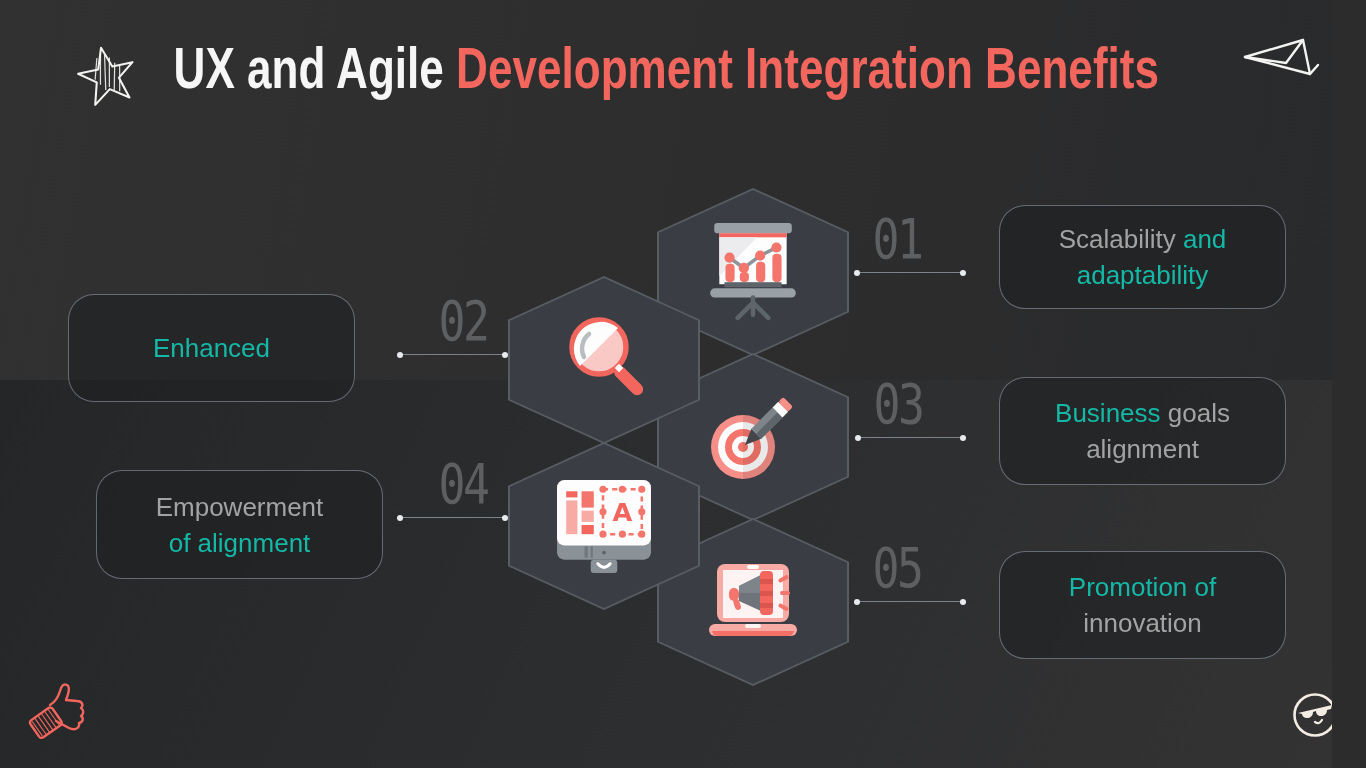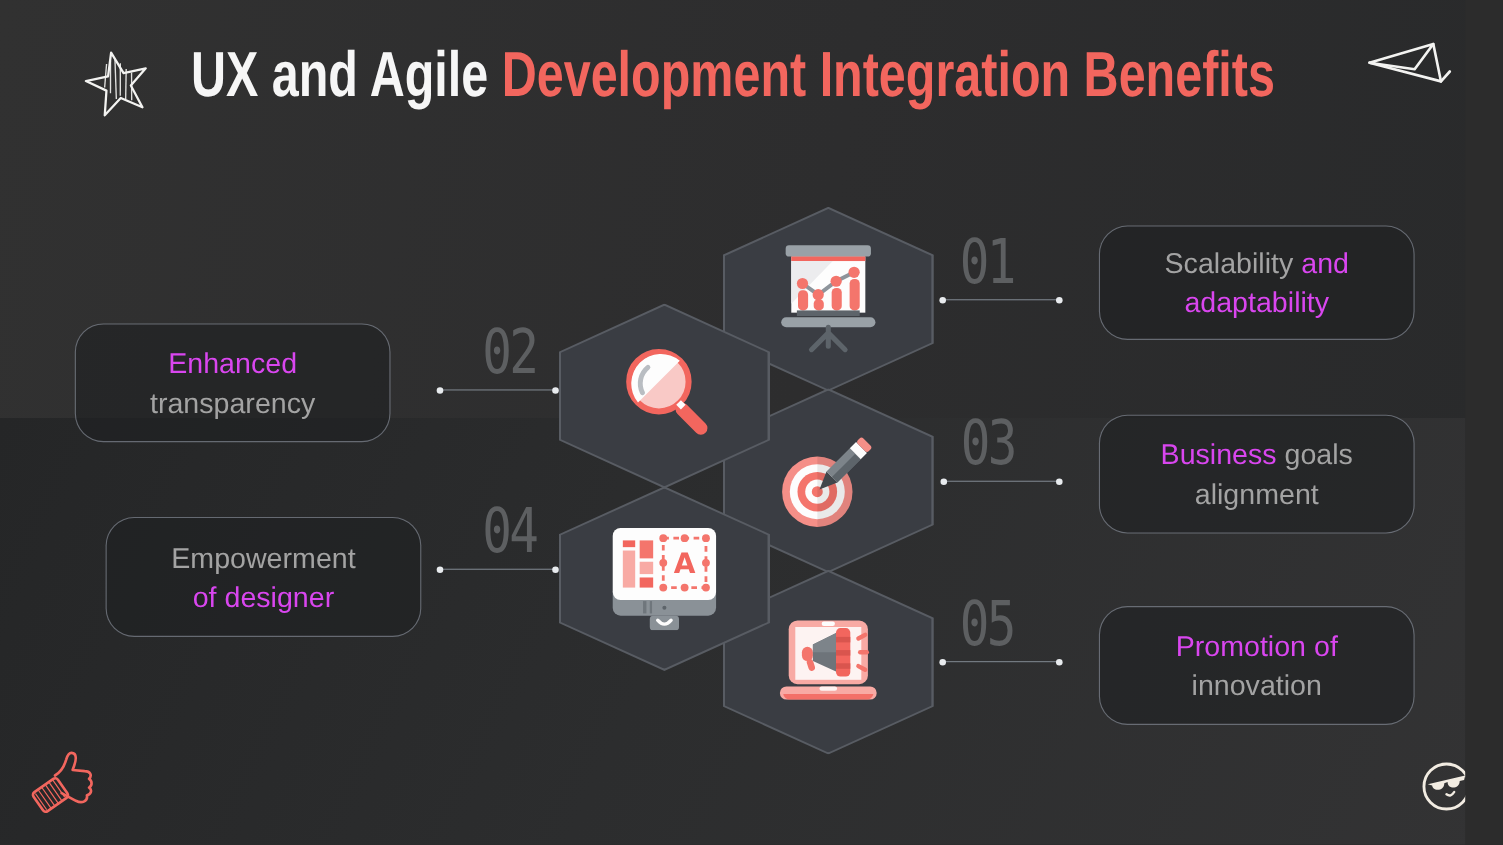--- a/index.html
+++ b/index.html
@@ -14,21 +14,21 @@
   .title-inner{display:inline-block;transform:scaleX(0.76);transform-origin:50% 50%;
                font-size:58px;font-weight:600;letter-spacing:0px;color:#f6f6f6;}
   .t-accent{color:#f2665e;}
 
   
   .bx{position:absolute;width:287px;min-height:104px;box-sizing:border-box;
       border:1px solid rgba(170,178,192,.5);border-radius:26px;
       background:rgba(30,31,33,.55);
       display:flex;align-items:center;justify-content:center;text-align:center;
       font-size:26px;line-height:36px;color:#f5f6f6;padding:14px 16px;}
-  .seg{color:#d946ef;}
+  .seg{color:#14b8a6;}
   .seg.accent{color:#a3a3a3;}
 
   
   .num{position:absolute;width:90px;text-align:center;
        font-family:"DejaVu Sans Mono",monospace;font-size:56px;color:#5d5f61;
        transform:scaleX(0.8);transform-origin:50% 50%;letter-spacing:-3px;}
 
   
   .ln{position:absolute;height:1px;background:#7b828a;}
   .ln::before,.ln::after{content:"";position:absolute;top:-2.5px;width:6px;height:6px;
@@ -240,34 +240,33 @@
 
   <div class="bx" style="left:999px;top:205px;min-height:104px;">
     <div>
       <span class="seg accent">Scalability</span><span class="seg"> and adaptability</span>
     </div>
   </div>
 
   <div class="bx" style="left:68px;top:294px;min-height:108px;">
     <div>
       <span class="seg">Enhanced</span><br>
-      <span class="seg accent">transparency</span>
     </div>
   </div>
 
   <div class="bx" style="left:999px;top:377px;min-height:108px;">
     <div>
       <span class="seg">Business</span><span class="seg accent"> goals alignment</span>
     </div>
   </div>
 
   <div class="bx" style="left:96px;top:470px;min-height:109px;">
     <div>
       <span class="seg accent">Empowerment</span><br>
-      <span class="seg">of designer</span>
+      <span class="seg">of alignment</span>
     </div>
   </div>
 
   <div class="bx" style="left:999px;top:551px;min-height:108px;">
     <div>
       <span class="seg">Promotion of</span><br>
       <span class="seg accent">innovation</span>
     </div>
   </div>
 </div>

